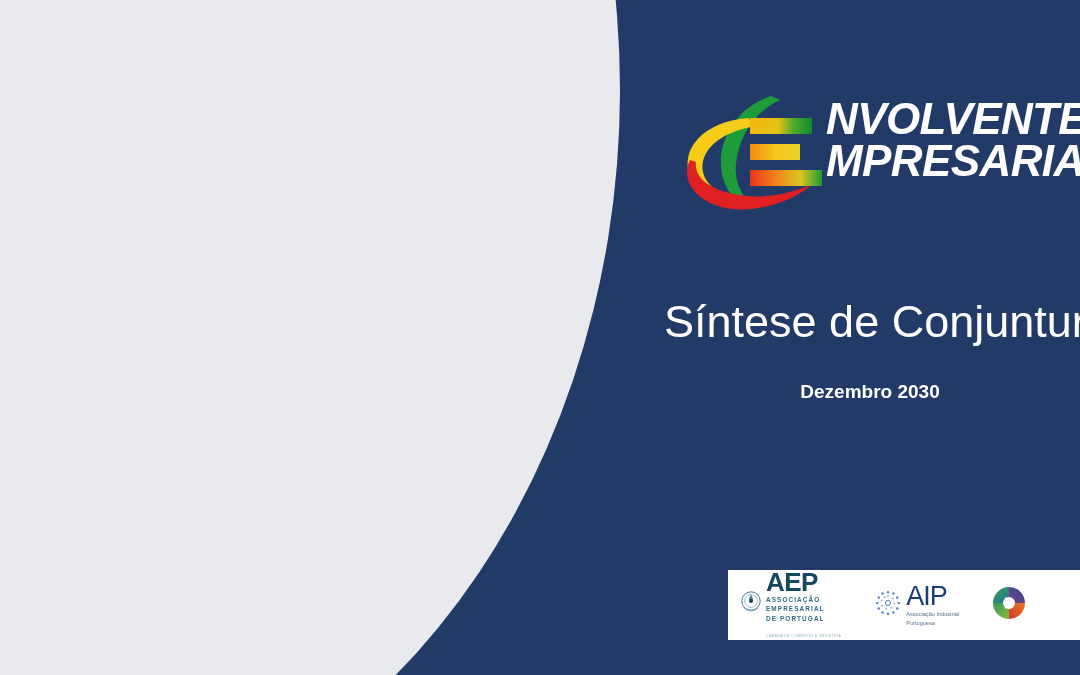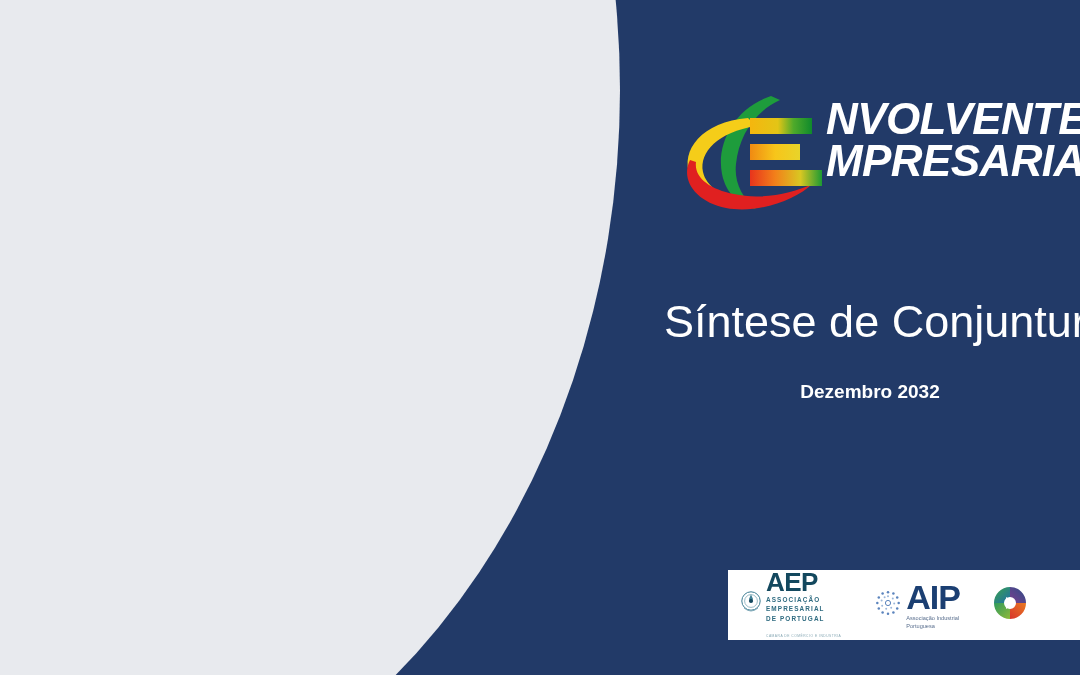--- a/index.html
+++ b/index.html
@@ -227,22 +227,22 @@
     color: #87a8b4;
     font-size: 3.3px;
     letter-spacing: .5px;
     margin-top: 1px;
     font-family: "Liberation Sans", sans-serif;
   }
 
   .aip-txt { margin-left: 5px; }
   .aip-word {
     color: #1b3f72;
-    font-weight: bold;
-    font-size: 34px;
+    font-weight: normal;
+    font-size: 27px;
     letter-spacing: -1px;
     line-height: 1;
     font-family: "Liberation Sans", sans-serif;
   }
   .aip-sub {
     color: #5a6f8e;
     font-size: 5.6px;
     line-height: 1.5;
     margin-top: 2px;
     font-family: "Liberation Sans", sans-serif;
@@ -371,21 +371,21 @@
         <rect x="74" y="82" width="72" height="16" fill="url(#barBot)"></rect>
       </svg>
     </div>
     <div class="brand-text">
       <span>NVOLVENTE</span>
       <span>MPRESARIAL</span>
     </div>
   </div>
 
   <div class="deck-title">Síntese de Conjuntura</div>
-  <div class="deck-date">Dezembro 2032</div>
+  <div class="deck-date">Dezembro 2030</div>
 
   <div class="partner-band">
 
     <div class="partner p-aep">
       <span>
         <svg width="22" height="26" viewBox="0 0 22 26" xmlns="http://www.w3.org/2000/svg">
           <circle cx="11" cy="11" r="9.2" fill="none" stroke="#3d7d93" stroke-width="1"></circle>
           <circle cx="11" cy="11" r="6.4" fill="none" stroke="#7fa9b8" stroke-width=".8"></circle>
           <path d="M11 4.5 L13 9 L11 13 L9 9 Z" fill="#3d7d93"></path>
           <circle cx="11" cy="11" r="2.1" fill="#13485e"></circle>

